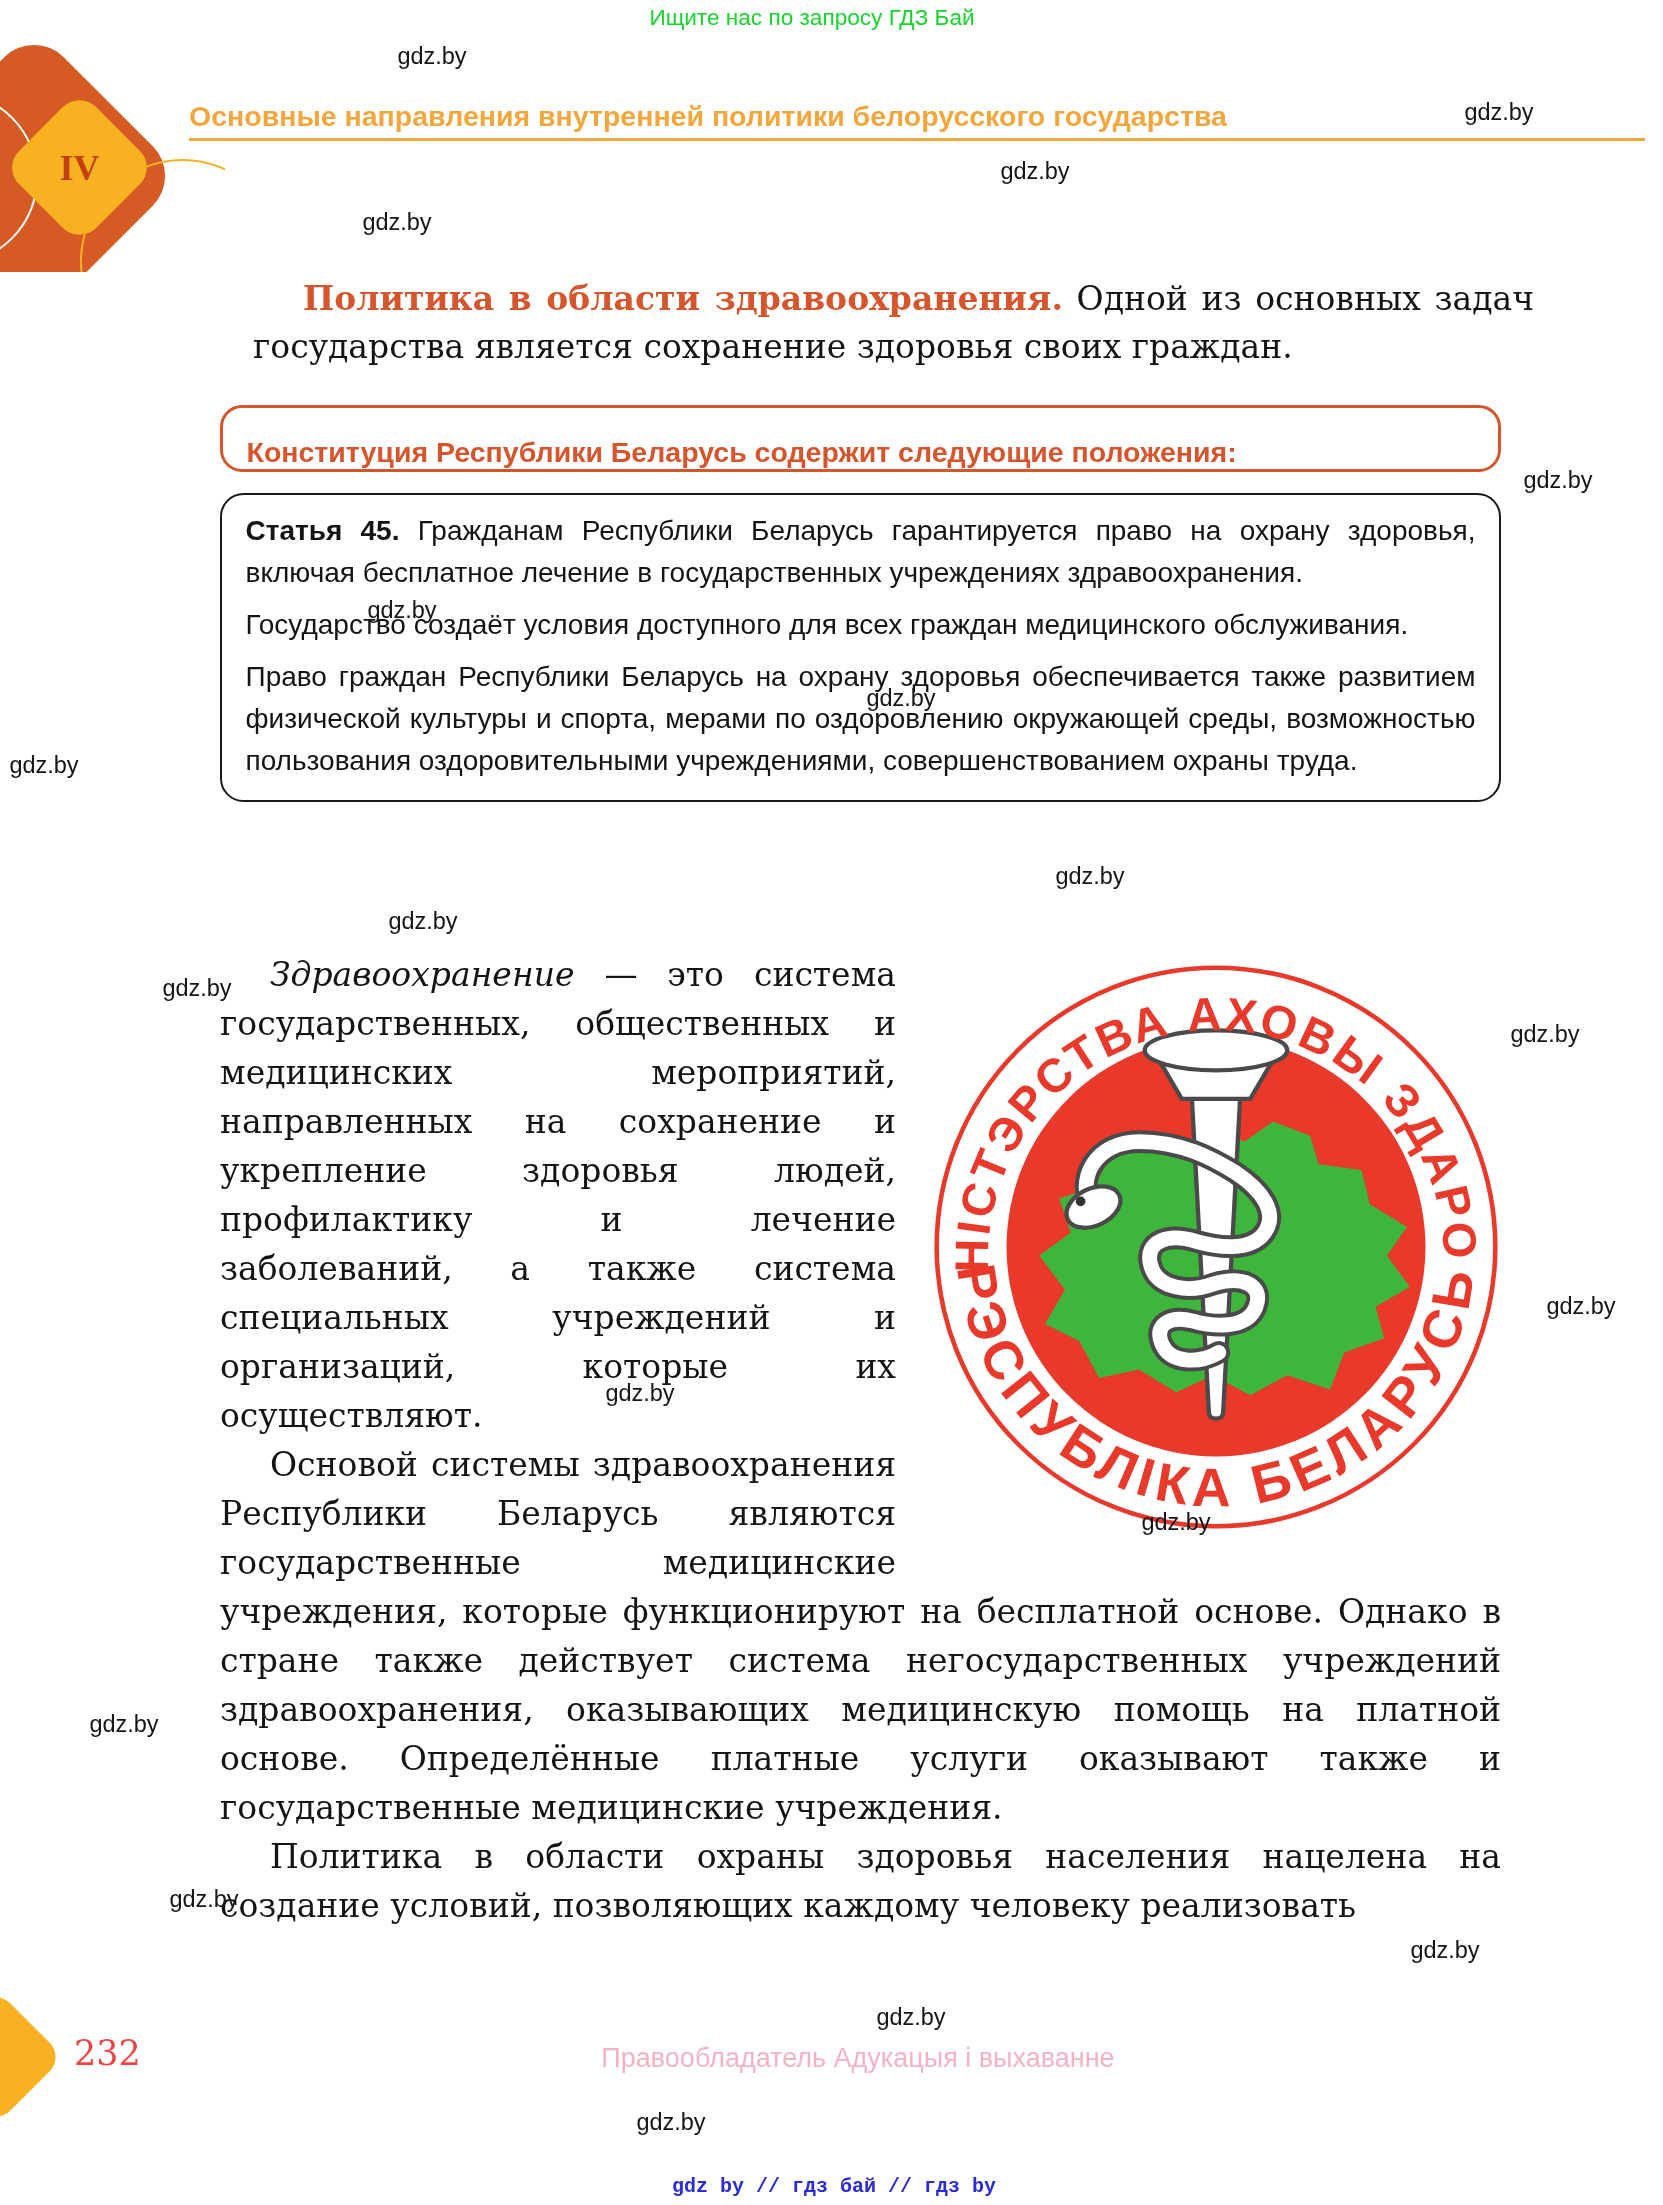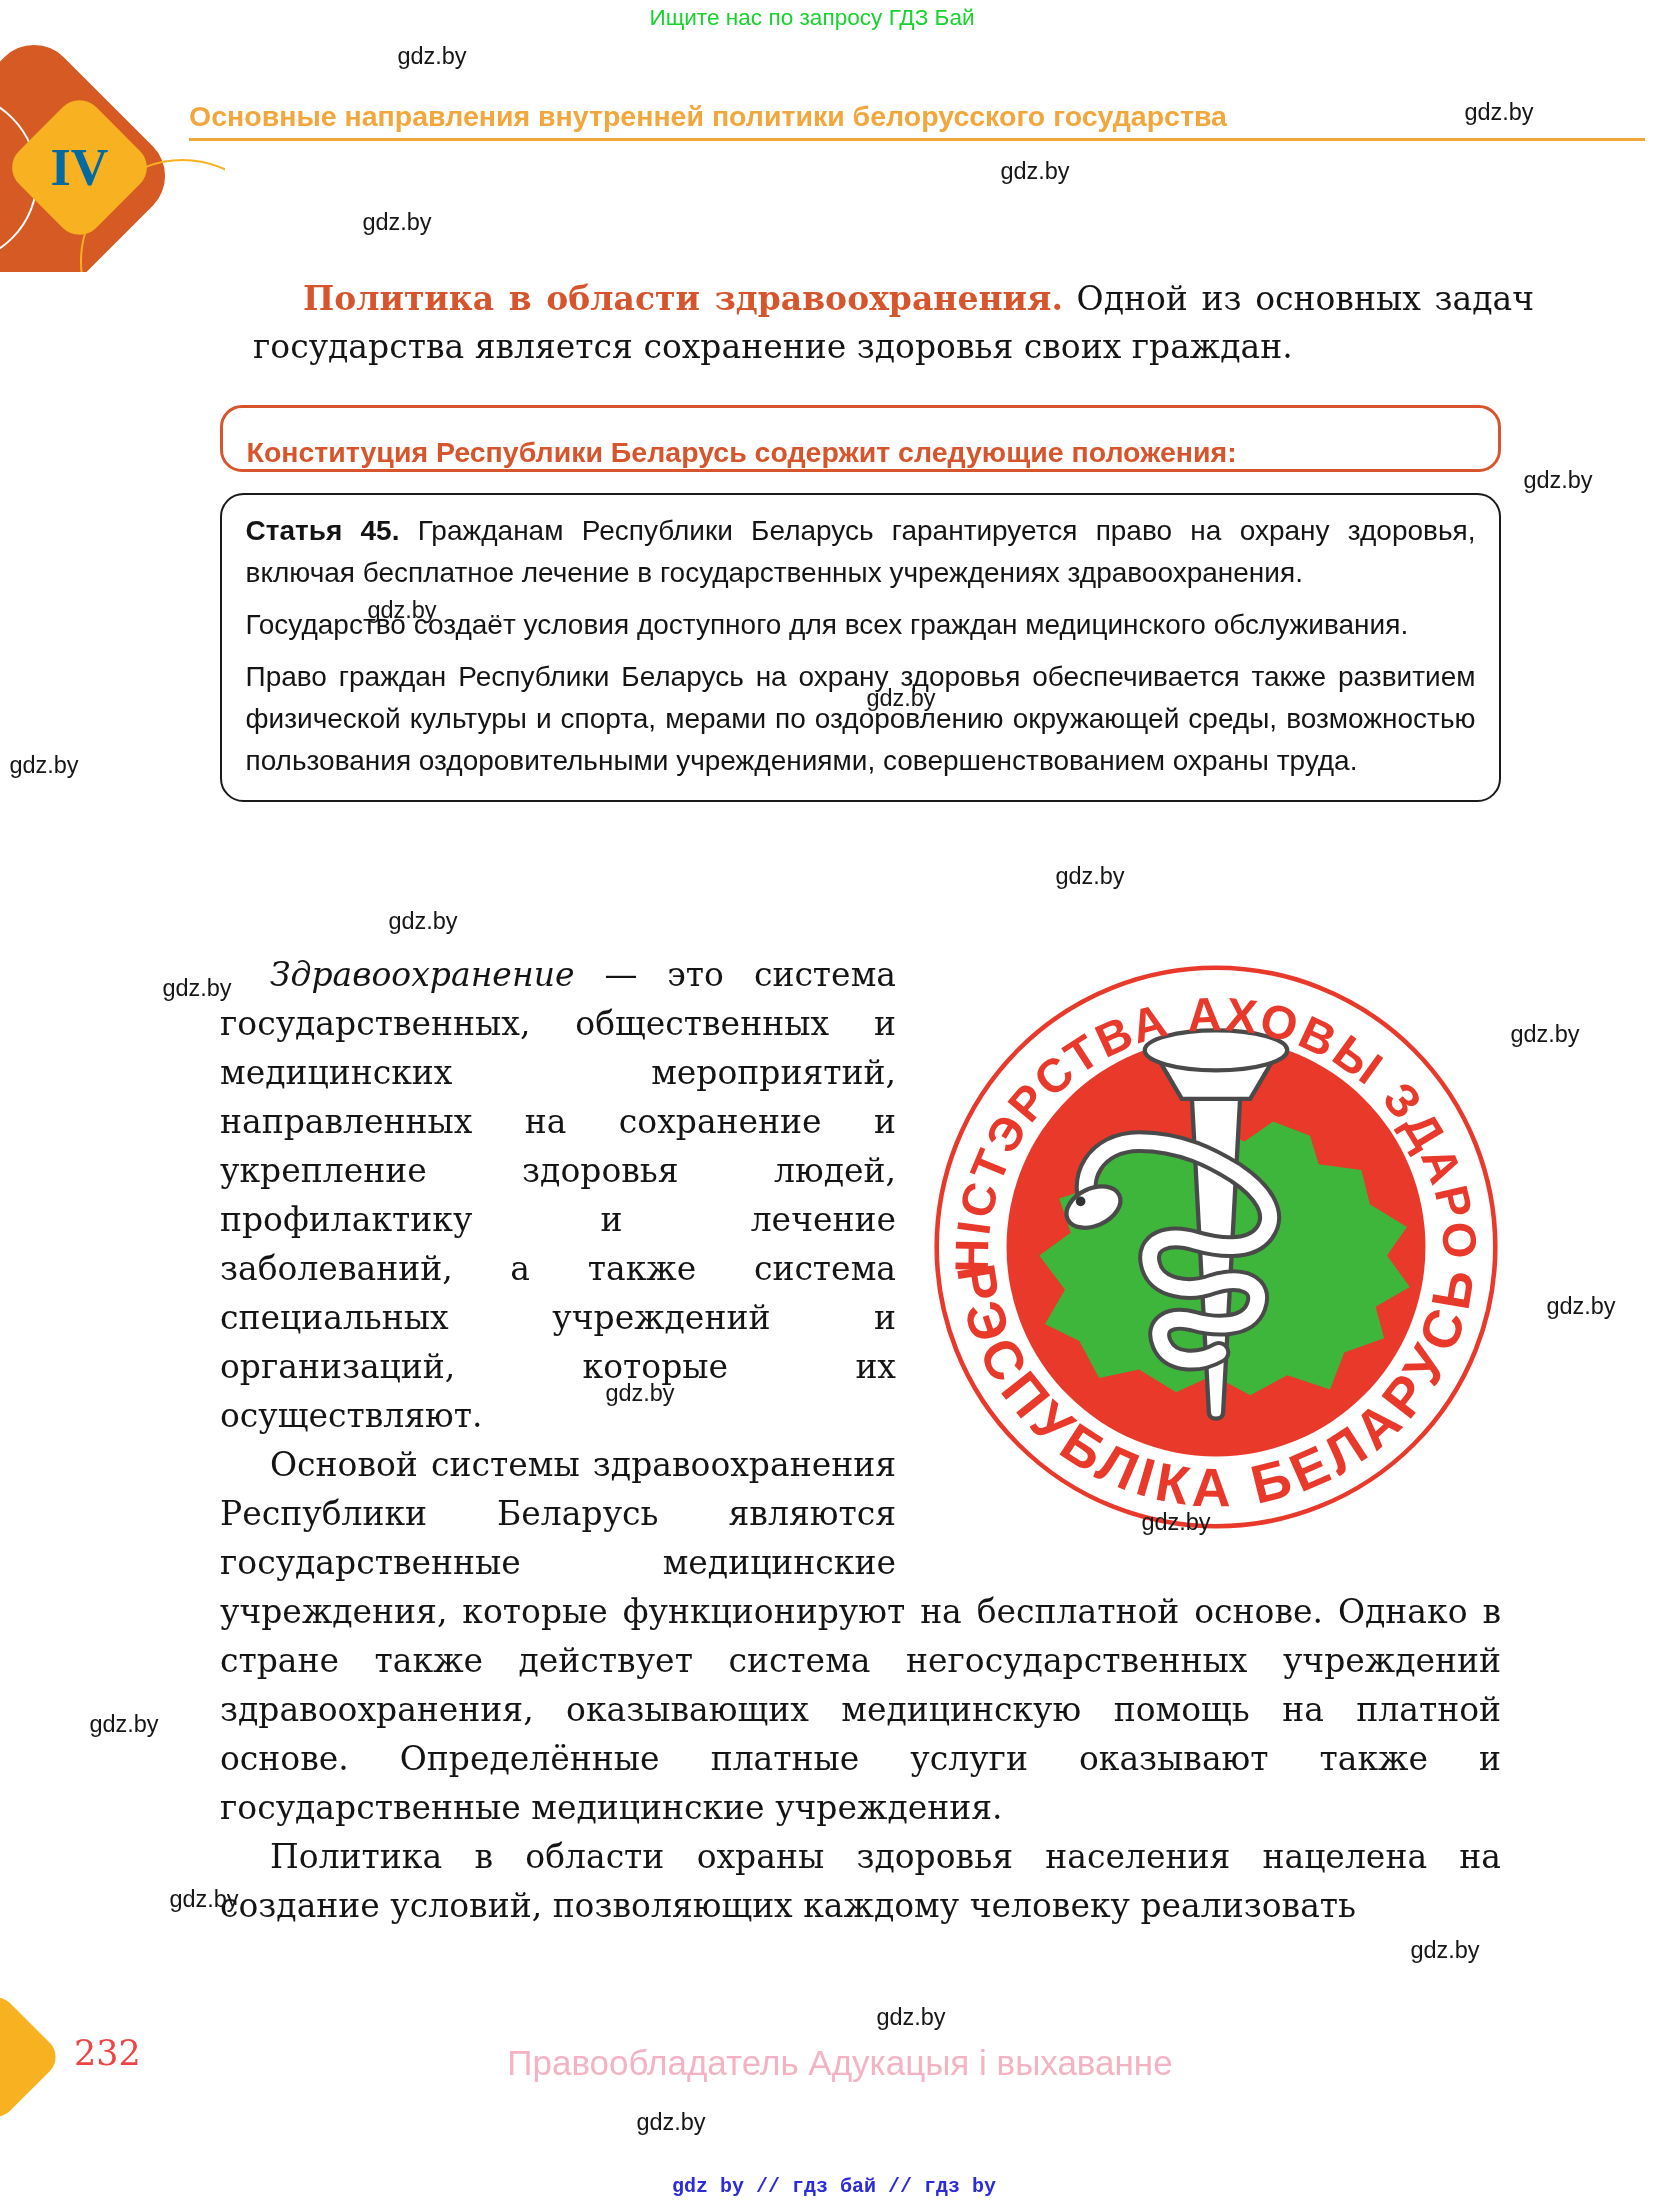--- a/index.html
+++ b/index.html
@@ -18,21 +18,21 @@
   .badge-arc-white{position:absolute;left:-134px;top:67px;width:168px;height:168px;
                    border:2.5px solid #ffffff;border-radius:50%;background:transparent;}
   .badge-line-white{position:absolute;left:126px;top:-10px;width:3.4px;height:176px;
                     background:#ffffff;transform:rotate(-45deg);}
   .badge-arc-yellow{position:absolute;left:80px;top:134px;width:201px;height:201px;
                     border:2.5px solid var(--badge-yellow,#f8b120);border-radius:50%;background:transparent;}
   .badge-inner{position:absolute;left:25px;top:88px;width:109px;height:109px;
                background:var(--badge-yellow,#f8b120);border-radius:23.5px;transform:rotate(45deg);}
   .badge-label{position:absolute;left:25px;top:88px;width:109px;height:109px;
                display:flex;align-items:center;justify-content:center;
-               font-family:"Liberation Serif", serif;font-weight:bold;font-size:52px;color:#0369a1;}
+               font-family:"Liberation Serif", serif;font-weight:bold;font-size:36px;color:#c2410c;}
 
   
   .chapter-title{position:absolute;left:189px;top:100px;width:1308px;
                  font-family:"Liberation Sans", sans-serif;font-weight:bold;font-size:28.5px;
                  color:var(--accent-orange,#f2a63c);white-space:nowrap;}
   .chapter-underline{position:absolute;left:189px;top:138px;width:1456px;height:2.5px;
                      background:var(--accent-orange,#f2a63c);}
 
   
   .lead{position:absolute;left:220px;top:275px;width:1281px;
@@ -57,22 +57,22 @@
   
   .def-section{position:absolute;left:220px;top:950px;width:1281px;
                font-size:33px;line-height:49px;text-align:justify;}
   .def-section p{margin:0;text-indent:50px;}
   .logo{float:right;width:570px;height:570px;margin:11.7px 0 15px 35px;}
 
   
   .page-tab{position:absolute;left:-52px;top:2009px;width:96px;height:96px;
             background:var(--badge-yellow,#f8b120);border-radius:20px;transform:rotate(45deg);}
   .page-number{position:absolute;left:74px;top:2033px;font-size:35px;color:#ef4444;}
-  .copyright{position:absolute;left:840px;top:2043px;transform:translateX(-50%);
-             font-family:"Liberation Sans", sans-serif;font-size:35px;
+  .copyright{position:absolute;left:858px;top:2043px;transform:translateX(-50%);
+             font-family:"Liberation Sans", sans-serif;font-size:27px;
              color:var(--footer-pink,#f4b2c3);white-space:nowrap;}
   .links{position:absolute;left:834px;top:2175px;transform:translateX(-50%);
          font-family:Liberation Mono, monospace;font-weight:bold;font-size:20px;
          color:var(--link-blue,#2b2bdb);text-decoration:none;white-space:nowrap;}
 
   
   .wm-layer{position:absolute;left:0;top:0;width:100%;height:100%;pointer-events:none;border-radius:17px;}
   .wm{position:absolute;transform:translate(-50%,-50%);
       font-family:"Liberation Sans", sans-serif;font-size:23.5px;color:#161616;white-space:nowrap;}
 </style>

